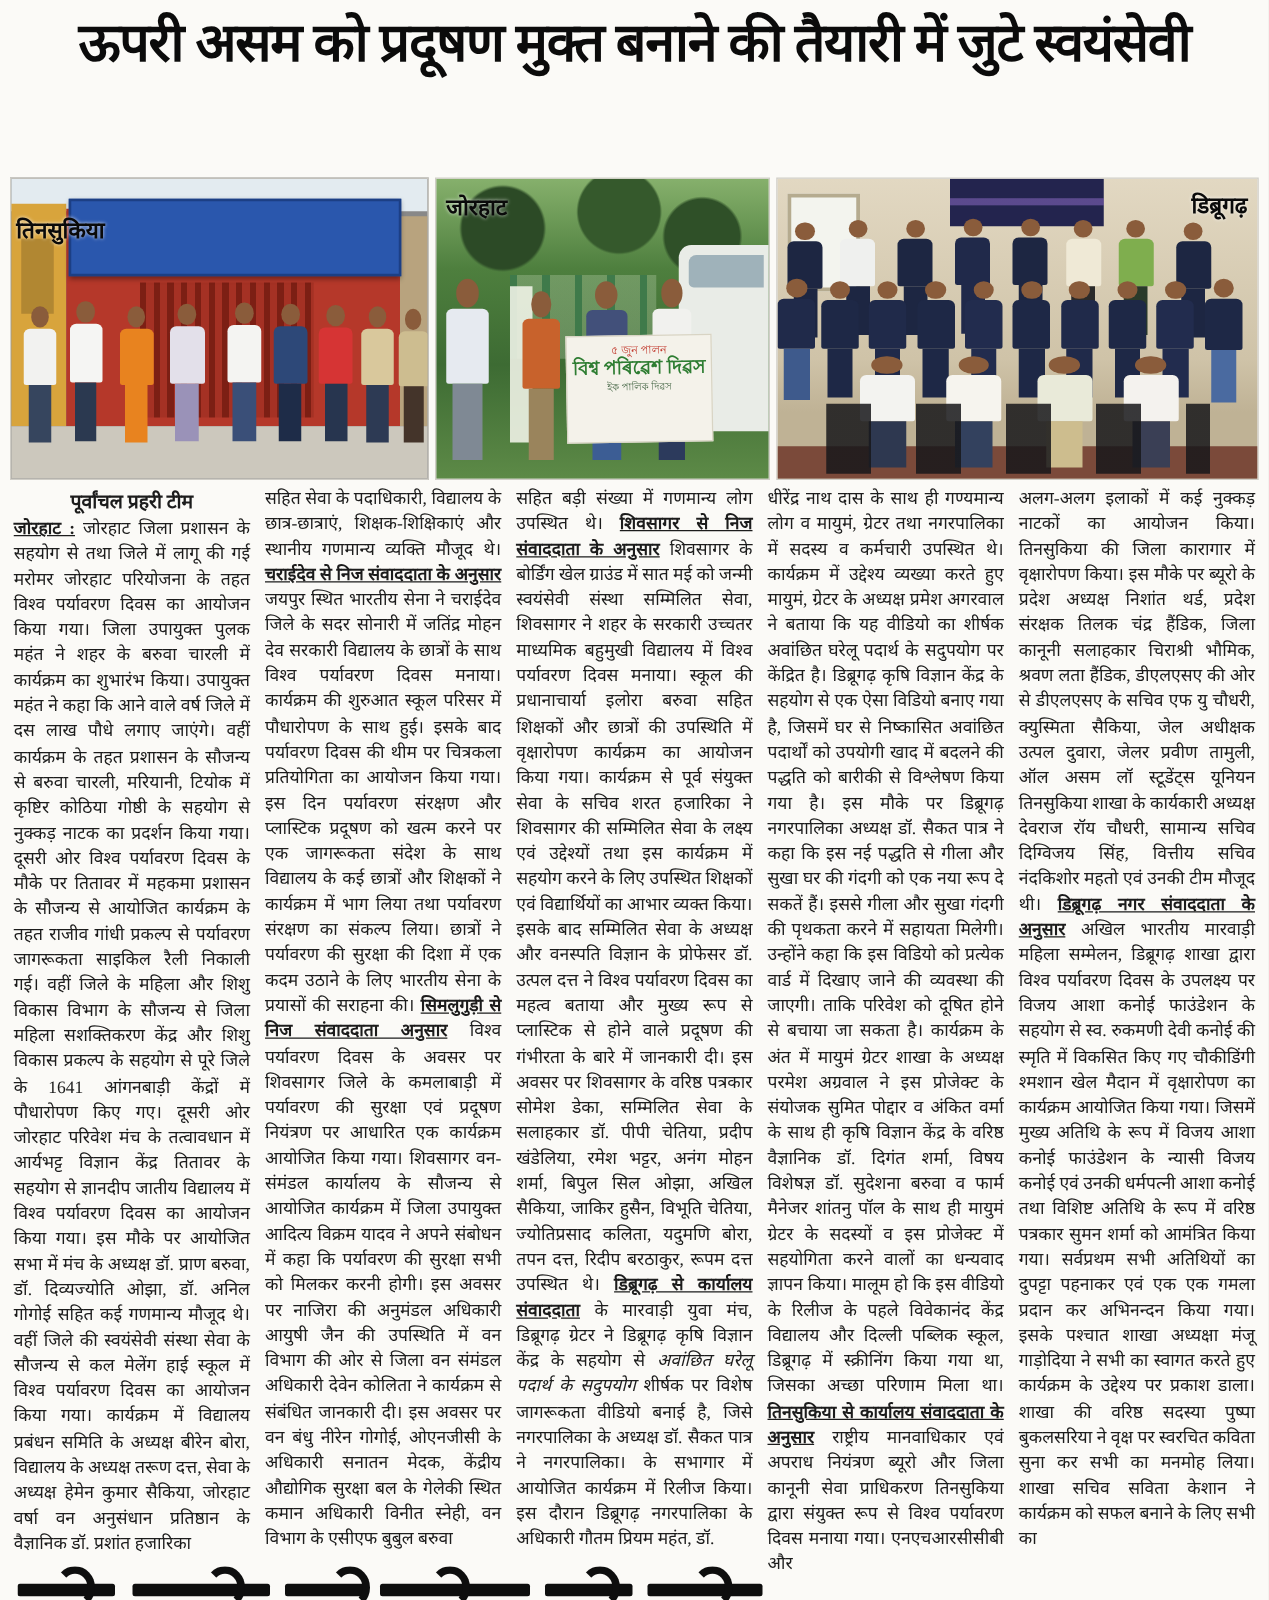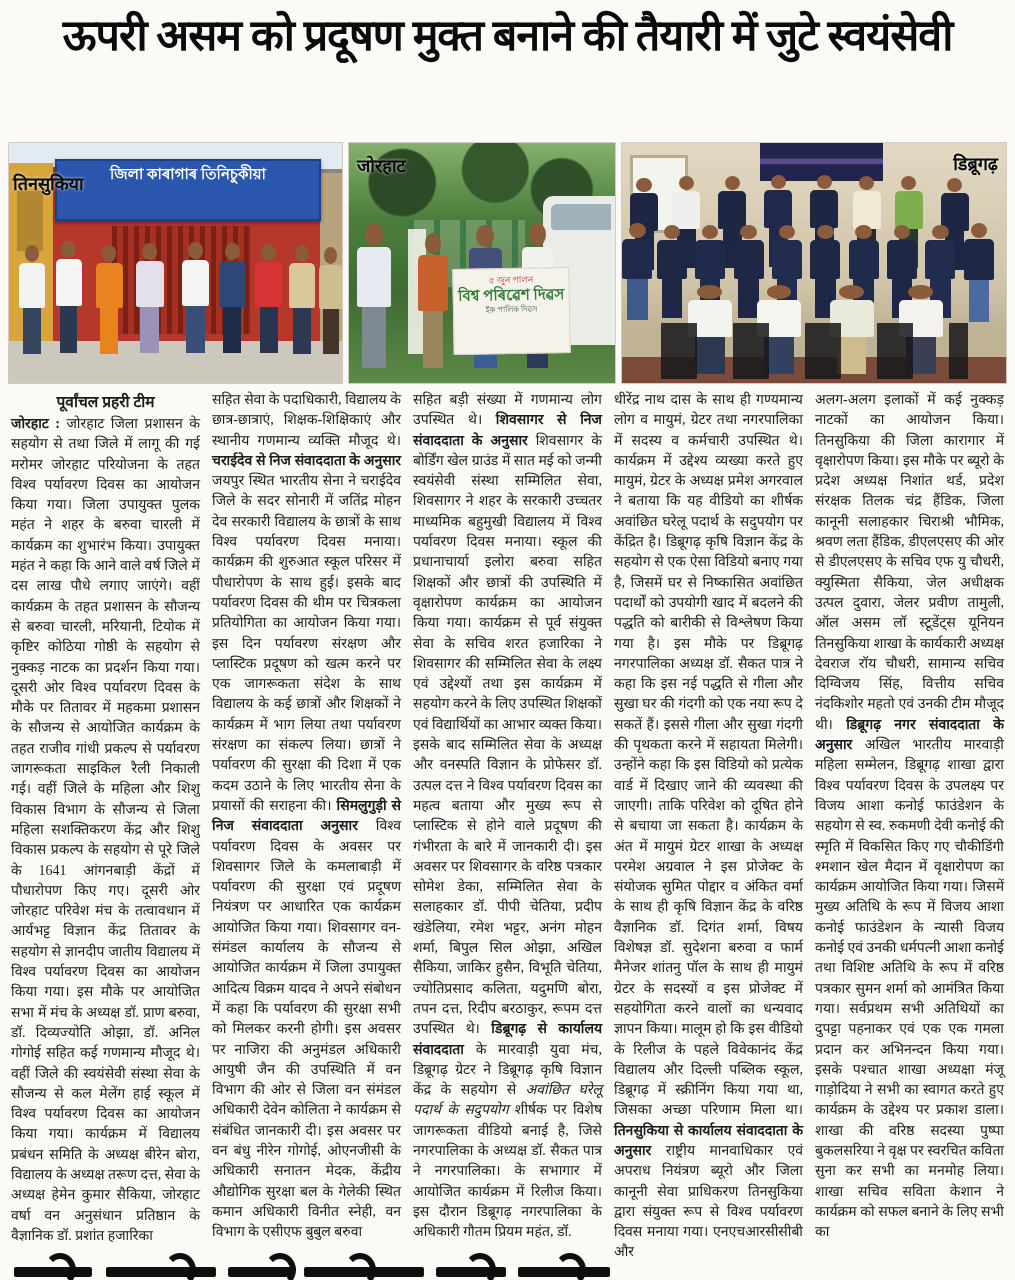--- a/index.html
+++ b/index.html
@@ -56,21 +56,21 @@
   .p3 .corner-label{top:8px;right:8px;}
   
   .person{position:absolute;}
   .person .head{width:55%;height:15%;background:#8a5c3b;border-radius:50%;margin:0 auto;}
   .person .torso{width:100%;height:40%;border-radius:5px 5px 2px 2px;margin-top:1px;}
   .person .legs{width:68%;height:41%;margin:0 auto;}
   .z1{z-index:10}.z2{z-index:12}.z3{z-index:16}
   
   .article{position:absolute;top:390px;left:5px;width:1005px;display:flex;}
   .col{width:189px;padding:0 6px;font-size:14px;line-height:20.3px;text-align:justify;overflow:hidden;color:#1c1c1c;}
-  .col .b{font-weight:bold;}
+  .col .b{font-weight:bold;text-decoration:underline;}
   .col .i{font-style:italic;}
   .h-col{height:855px;}
   .t-col{height:890px;}
   .byline{text-align:center;font-weight:bold;font-size:15.5px;line-height:24px;}
   
   .cutoff{position:absolute;top:1252px;left:14px;width:600px;height:28px;overflow:hidden;}
   .cutoff .bar{position:absolute;top:15px;height:10px;background:#0e0e0e;border-radius:2px;}
   .cutoff .hook{position:absolute;top:1px;width:20px;height:22px;border:6px solid #0e0e0e;
         border-bottom-color:transparent;border-left-color:transparent;border-radius:50%;}
 </style>
@@ -87,21 +87,20 @@
 
     <div class="photo p1">
       <div class="sky"></div>
       <div class="left-bldg"></div>
       <div class="facade">
         <div class="gate"></div>
       </div>
       <div class="right-bldg"></div>
       <div class="ground"></div>
       <div class="sign">
-        <div class="as">জিলা কাৰাগাৰ তিনিচুকীয়া</div>
       </div>
       <div class="people z1" id="people-p1">
           <div class="person" style="left: 3%; bottom: 26px; width: 26px; height: 112px;">
             <div class="head"></div>
             <div class="torso" style="background: rgb(242, 242, 240);"></div>
             <div class="legs" style="background: rgb(54, 69, 94);"></div>
           </div>
           <div class="person" style="left: 14%; bottom: 26px; width: 26px; height: 116px;">
             <div class="head"></div>
             <div class="torso" style="background: rgb(245, 245, 243);"></div>

